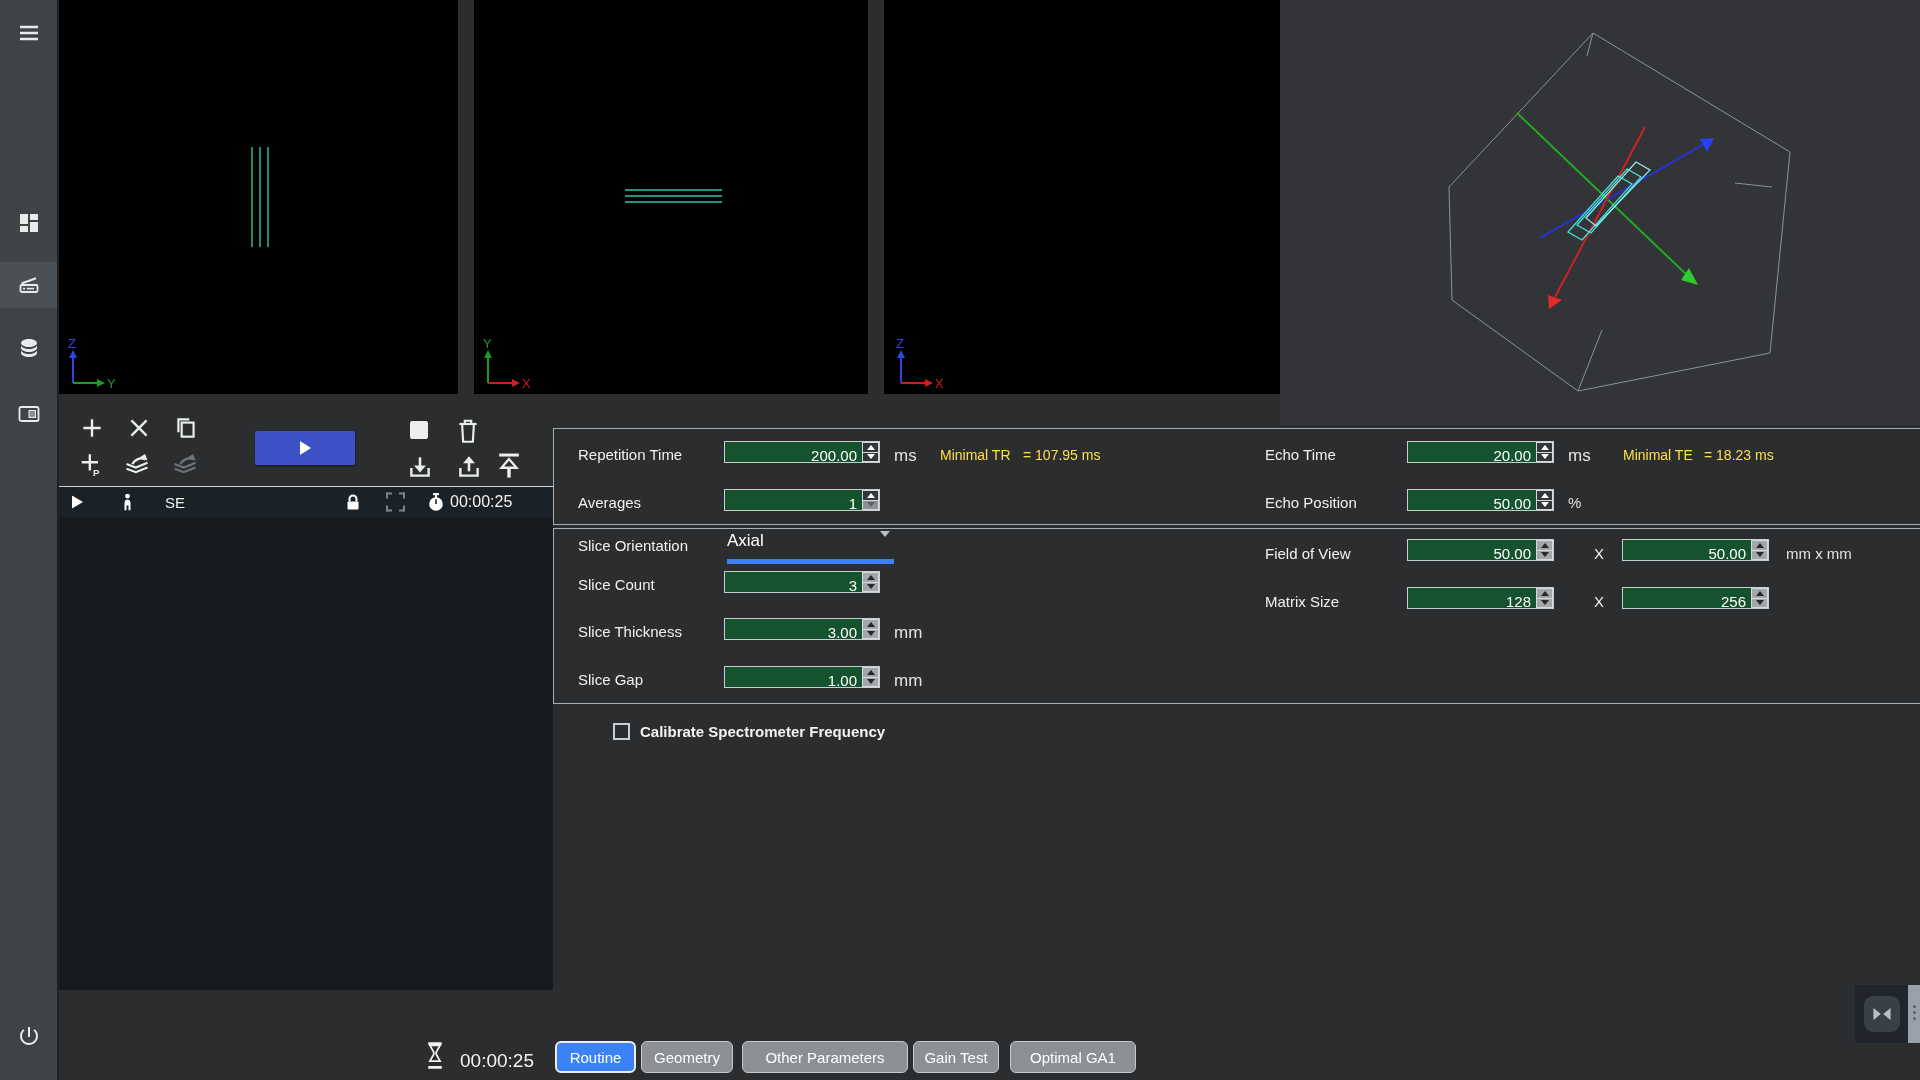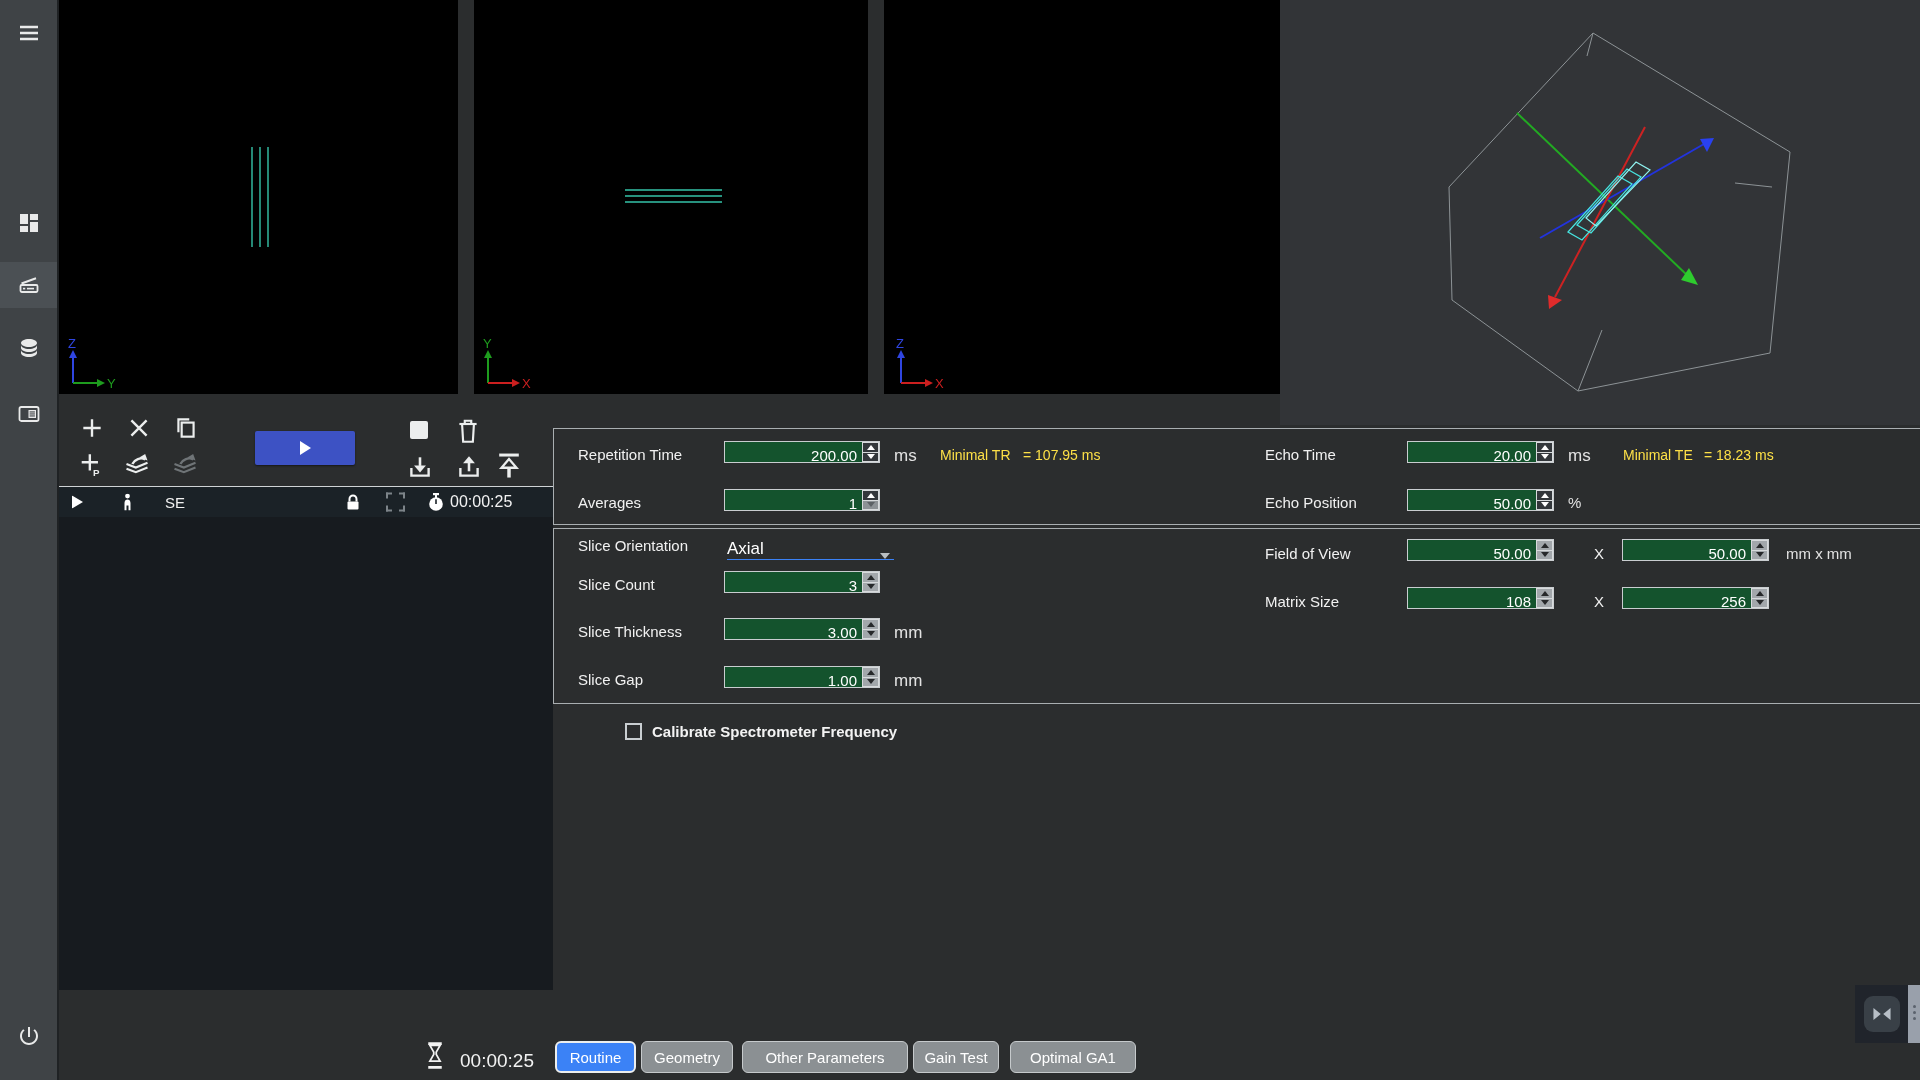--- a/index.html
+++ b/index.html
@@ -44,26 +44,26 @@
   .sbtn{flex:1;display:flex;align-items:center;justify-content:center;border:1px solid #d7dadc;margin:0 0 0 0;}
   .spin .sbtn + .sbtn{border-top:none;}
   .sbtn.dark{background:#33373b;}
   .sbtn.light{background:#a2a7ab;}
   .sbtn.dis{background:#8d9296;}
   .tri-up{width:0;height:0;border-left:4px solid transparent;border-right:4px solid transparent;border-bottom:5px solid #fff;}
   .tri-dn{width:0;height:0;border-left:4px solid transparent;border-right:4px solid transparent;border-top:5px solid #fff;}
   .sbtn.light .tri-up{border-bottom-color:#26282a;}
   .sbtn.light .tri-dn{border-top-color:#26282a;}
   .sbtn.dis .tri-dn{border-top-color:#5c6165;}
-  .dropdown{position:absolute;left:173px;top:2px;width:167px;height:28px;border-bottom:1px solid #3b82f6;
-            display:flex;align-items:flex-end;}
+  .dropdown{position:absolute;left:173px;top:2px;width:167px;height:28px;border-bottom:5px solid #3b82f6;
+            display:flex;align-items:flex-start;}
   .dd-text{flex:1;color:#fff;font-size:17px;}
   .dd-caret{width:0;height:0;border-left:5px solid transparent;border-right:5px solid transparent;border-top:6px solid #b9bec1;margin-right:4px;}
 
-  .chk-row{position:absolute;left:585px;top:723px;display:flex;align-items:flex-start;padding-left:40px;}
+  .chk-row{position:absolute;left:573px;top:723px;display:flex;align-items:flex-start;padding-left:40px;}
   .chk{width:13px;height:13px;border:2px solid #c9ced1;background:transparent;}
   .chk-label{margin-left:10px;font-size:15px;font-weight:bold;color:#f3f3f3;}
 
   
   .elapsed{position:absolute;left:460px;top:1050px;font-size:19px;color:#f2f2f2;}
   .tab{position:absolute;top:1041px;height:32px;border-radius:6px;display:flex;align-items:center;justify-content:center;
        font-size:15px;color:#fff;box-sizing:border-box;}
   .tab.active{background:#3b82f6;border:2px solid #eceeee;}
   .tab.idle{background:#8b9093;border:1px solid #c6cacc;}
 
@@ -425,21 +425,21 @@
           </span>
           <span class="sbtn light">
             <i class="tri-dn"></i>
           </span>
         </span>
     </div>
     <span class="punit" style="left:1232px;top:16px;">mm x mm</span>
 
     <span class="plabel" style="left:711px;top:64px;">Matrix Size</span>
     <div class="field" style="left:853px;top:58px;width:147px;">
-      <span class="fval">108</span>
+      <span class="fval">128</span>
       <span class="spin">
           <span class="sbtn light">
             <i class="tri-up"></i>
           </span>
           <span class="sbtn light">
             <i class="tri-dn"></i>
           </span>
         </span>
     </div>
     <span class="psep" style="left:1040px;top:64px;">X</span>

